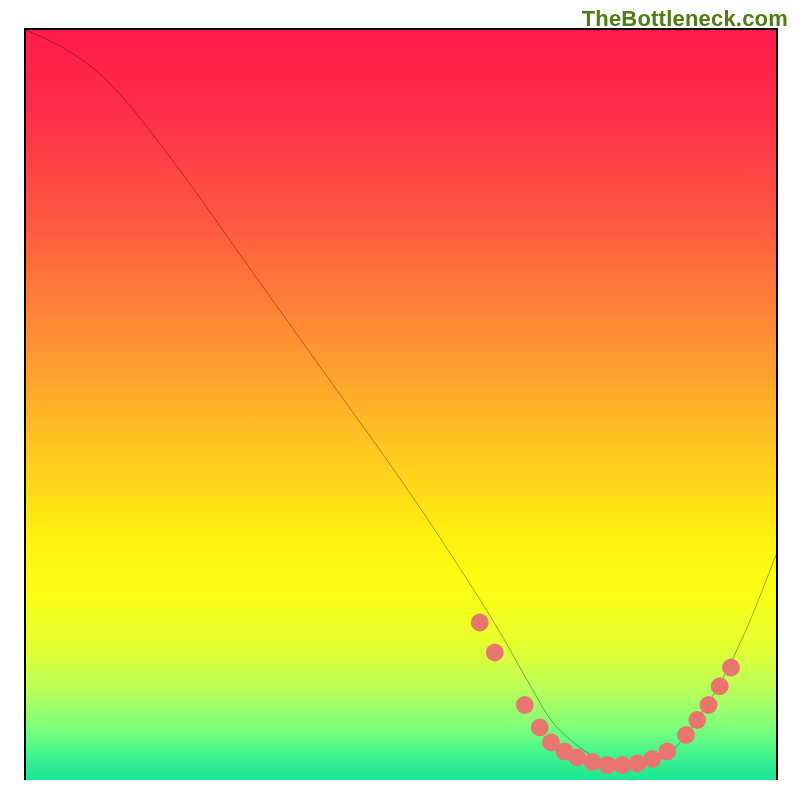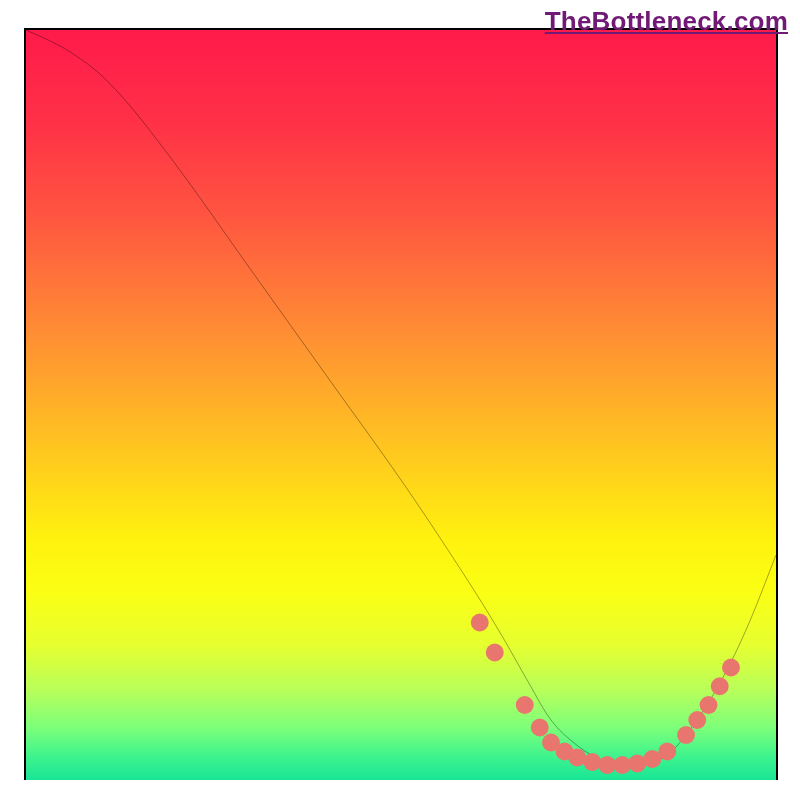--- a/index.html
+++ b/index.html
@@ -7,26 +7,25 @@
   .chart-wrap {
     position: relative;
     width: 800px;
     height: 800px;
   }
   .attribution {
     position: absolute;
     top: 6px;
     right: 12px;
     font-family: Arial, Helvetica, sans-serif;
-    font-size: 26px;
+    font-size: 22px;
     font-weight: 700;
-    color: #701a75;
+    color: #4d7c0f;
     letter-spacing: 0.2px;
     z-index: 20;
-    text-decoration: underline;
   }
   .plot-area {
     position: absolute;
     left: 24px;
     top: 28px;
     width: 754px;   
     height: 752px;  
     border: 2px solid #000;
   }
   .gradient-bg {

